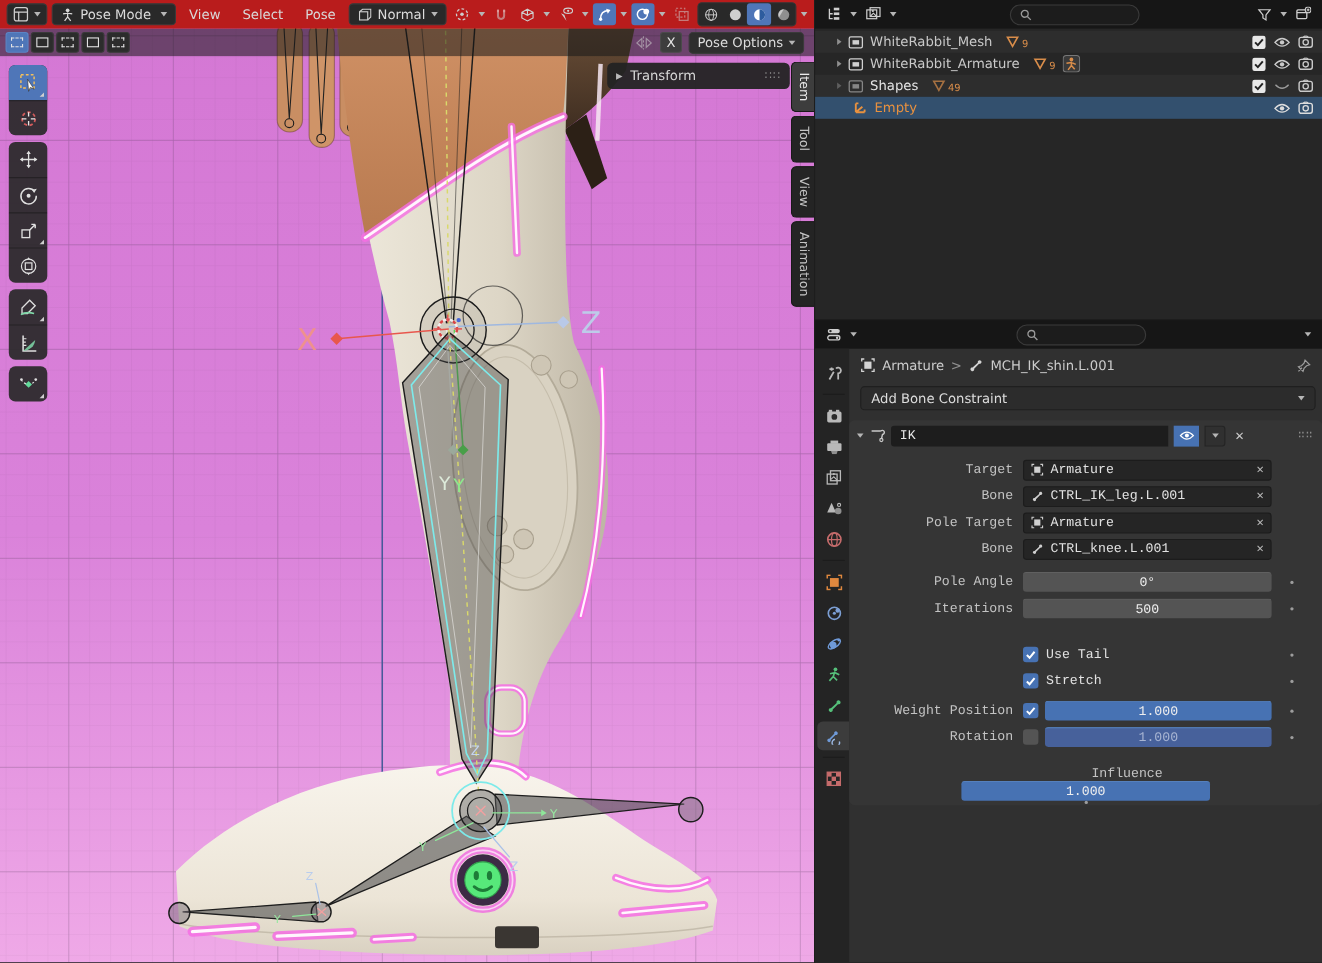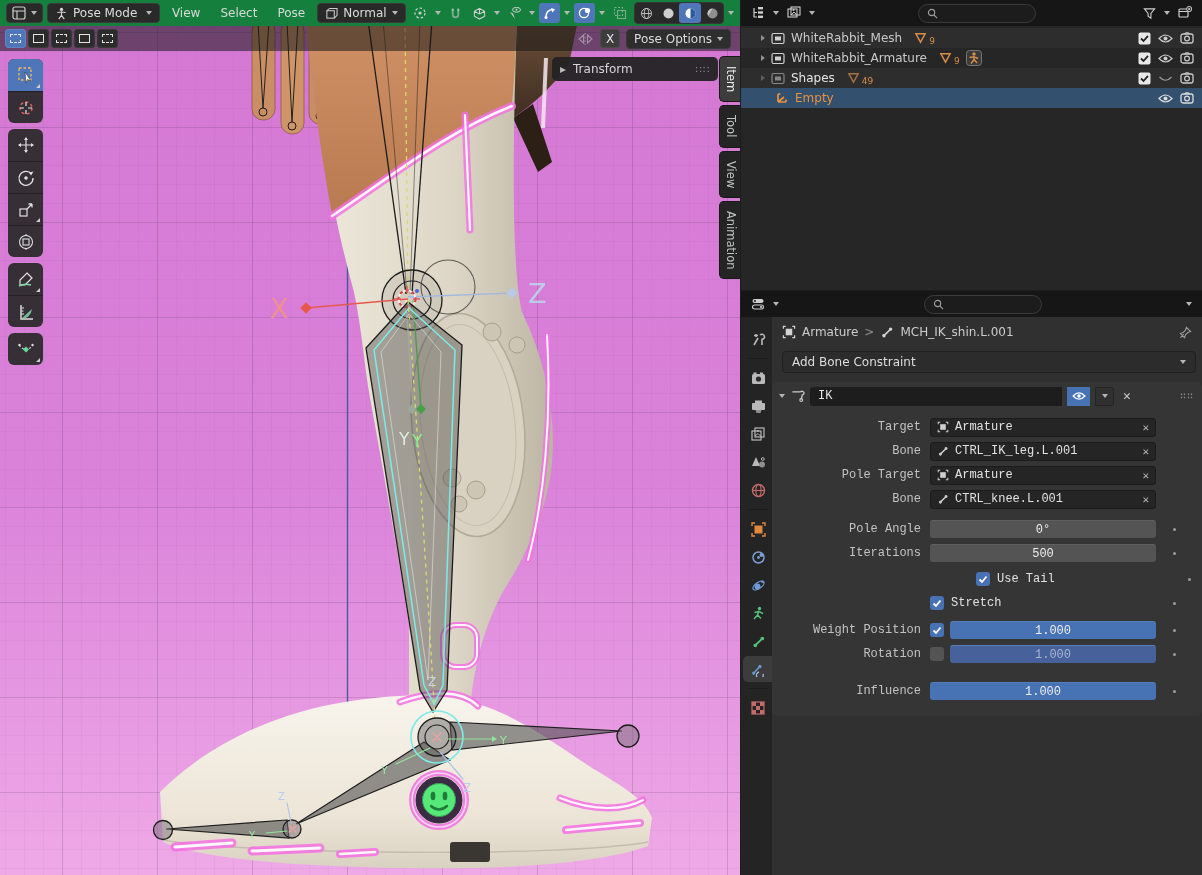--- a/index.html
+++ b/index.html
@@ -14,21 +14,21 @@
           background:#292929; border:1px solid #3a3a3a; border-radius:4px; color:#dcdcdc; }
   .hbtn { display:inline-flex; align-items:center; justify-content:center; width:22px; height:20px;
           border-radius:3px; }
   .hbtn.on { background:#4f76b8; }
   .dim { opacity:.55; }
   svg.ic { display:block; }
 
   
   #viewport { left:0; top:0; width:740px; height:875px; }
   #scene { left:0; top:0; }
-  .vp-header { left:0; top:0; width:740px; height:26px; background:#15803d; display:flex;
+  .vp-header { left:0; top:0; width:740px; height:26px; background:#b91c1c; display:flex;
                align-items:center; padding:0 6px; gap:4px; z-index:40; }
   .menu-item { padding:0 8px; color:#d9d9d9; }
   .tool-settings { left:0; top:26px; width:740px; height:25px; background:rgba(24,24,24,.55);
                    display:flex; align-items:center; padding:0 5px; z-index:30; }
   .selbtn { width:21px; height:19px; background:#2c2c2c; border:1px solid #3a3a3a; border-radius:3px;
             margin-right:2px; display:flex; align-items:center; justify-content:center; }
   .selbtn.on { background:#4f76b8; border-color:#5c84c4; }
   .selglyph { width:11px; height:9px; border:1px dashed #e3e3e3; position:relative; }
   .ts-right { margin-left:auto; display:flex; align-items:center; gap:6px; padding-right:4px; }
   .xbtn { width:20px; height:19px; background:#3d3d3d; border:1px solid #4a4a4a; border-radius:3px;
@@ -917,21 +917,21 @@
         <div class="prow">
           <span class="plabel">Iterations</span>
           <span class="pwidget">
               <span class="slider">500</span>
             </span>
           <span class="pdot-col">
               <span class="adot"></span>
             </span>
         </div>
 
-        <div class="prow" style="margin-top:4px;gap:46px;">
+        <div class="prow" style="margin-top:20px;">
           <span class="plabel"></span>
           <span class="pwidget">
             <span class="cb">
               <svg width="10" height="9" viewBox="0 0 10 9">
                 <path d="M1.5,4.5 L4,7 L8.5,1.5" stroke="#fff" stroke-width="1.8" fill="none"></path>
                 </svg>
               </span>
             <span class="cb-label">Use Tail</span>
           </span>
           <span class="pdot-col">
@@ -971,21 +971,21 @@
           <span class="plabel">Rotation</span>
           <span class="pwidget">
             <span class="cb off" style="margin-right:6px;"></span>
             <span class="slider blue off">1.000</span>
           </span>
           <span class="pdot-col">
               <span class="adot"></span>
             </span>
         </div>
 
-        <div class="prow" style="margin-top:15px;">
+        <div class="prow" style="margin-top:15px;flex-direction:column;">
           <span class="plabel">Influence</span>
           <span class="pwidget">
               <span class="slider blue">1.000</span>
             </span>
           <span class="pdot-col">
               <span class="adot"></span>
             </span>
         </div>
       </div>
     </div>

